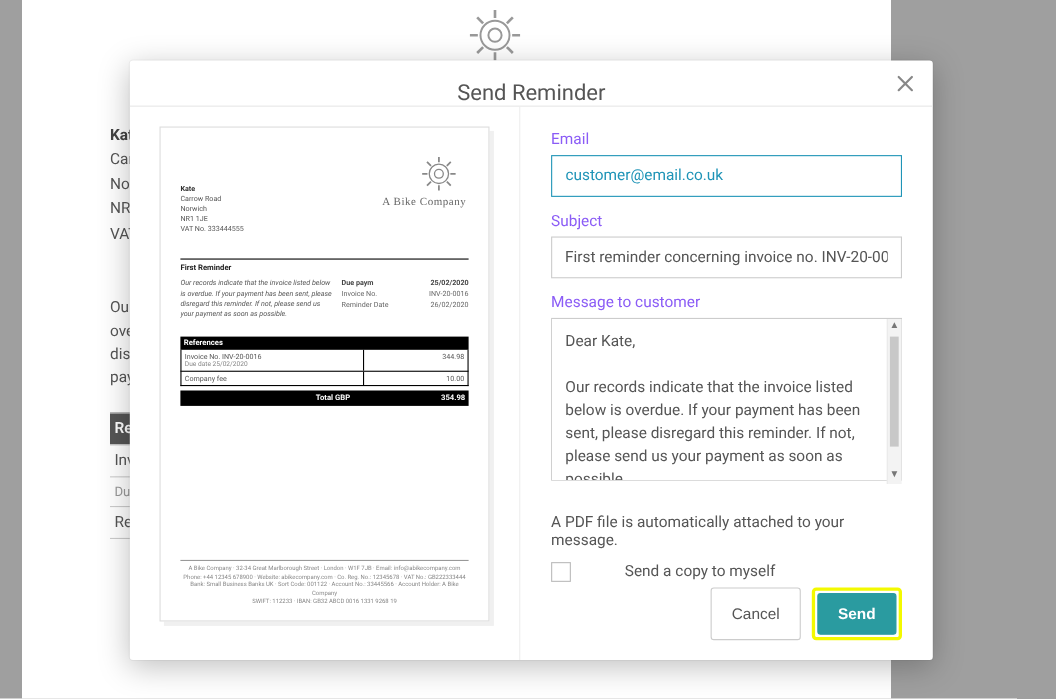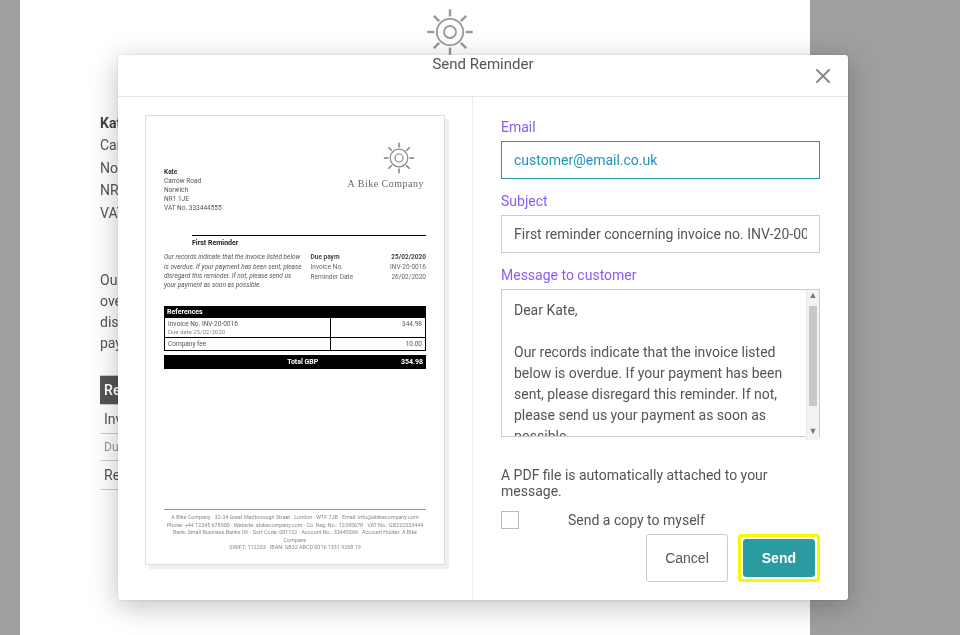--- a/index.html
+++ b/index.html
@@ -37,23 +37,23 @@
   .bg-table-rule { border-top:1px solid #ccc; }
 
   
   .modal {
     position: absolute; left: 118px; top: 55px; width: 730px; height: 545px;
     background: #fff; border-radius: 3px;
     box-shadow: 0 6px 28px rgba(0,0,0,.25), 0 0 0 1px rgba(0,0,0,.04);
     display: flex; flex-direction: column;
   }
   .modal-header {
-    height: 42px; display:flex; align-items:flex-start; justify-content:center;
+    height: 42px; display:flex; align-items:flex-end; justify-content:center;
     border-bottom:1px solid #e7e7e7; position:relative;
-    font-size: 15px; color:#555;
+    font-size: 20px; color:#555;
   }
   .modal-close {
     position:absolute; right:12px; top:8px; width:26px; height:26px;
     display:flex; align-items:center; justify-content:center;
     color:#888; cursor:pointer; font-size:20px;
   }
   .modal-body { flex:1; display:flex; }
   .modal-left {
     width: 355px; padding: 18px; display:flex; align-items:flex-start; justify-content:center;
     border-right:1px solid #eee;
@@ -64,21 +64,21 @@
   .preview {
     width: 300px; height: 450px; background:#fff; border:1px solid #ddd;
     position:relative; padding: 22px 18px 12px 18px; font-size: 6.5px; color:#555;
     box-shadow: 4px 4px 0 #f0f0f0;
   }
   .preview-logo { position:absolute; right:25px; top:22px; width:40px; color:#888; }
   .preview-logo svg { width:40px; height:40px; }
   .preview-company { position:absolute; right:20px; top:62px; font-family: Georgia, serif; font-size:10px; color:#666; letter-spacing:.5px; }
   .preview-addr { margin-top:30px; line-height:1.4; }
   .preview-addr .bold { font-weight:700; color:#333; }
-  .preview-section-title { font-weight:700; color:#222; font-size:7px; border-top:1px solid #000; margin-top:22px; padding-top:3px;margin-left:28px; }
+  .preview-section-title { font-weight:700; color:#222; font-size:7px; border-top:1px solid #000; margin-top:22px; padding-top:3px; }
   .preview-details { display:flex; margin-top:6px; }
   .preview-details-left { flex:1.2; line-height:1.4; padding-right:8px;font-style:italic; }
   .preview-details-right { flex:1; }
   .preview-kv { display:flex; justify-content:space-between; line-height:1.5; }
   .preview-kv .k { font-weight:700; color:#444; }
   .preview-kv .v { font-weight:700; color:#444; }
   .preview-kv.small .k, .preview-kv.small .v { font-weight:400; color:#666; }
   .preview-ref-head { margin-top:16px; background:#000; color:#fff; font-weight:700; padding:2px 3px; font-size:7px; }
   .preview-ref-row { display:flex; border-left:1px solid #000; border-right:1px solid #000; border-bottom:1px solid #000; }
   .preview-ref-row > div { padding:2px 3px; }

